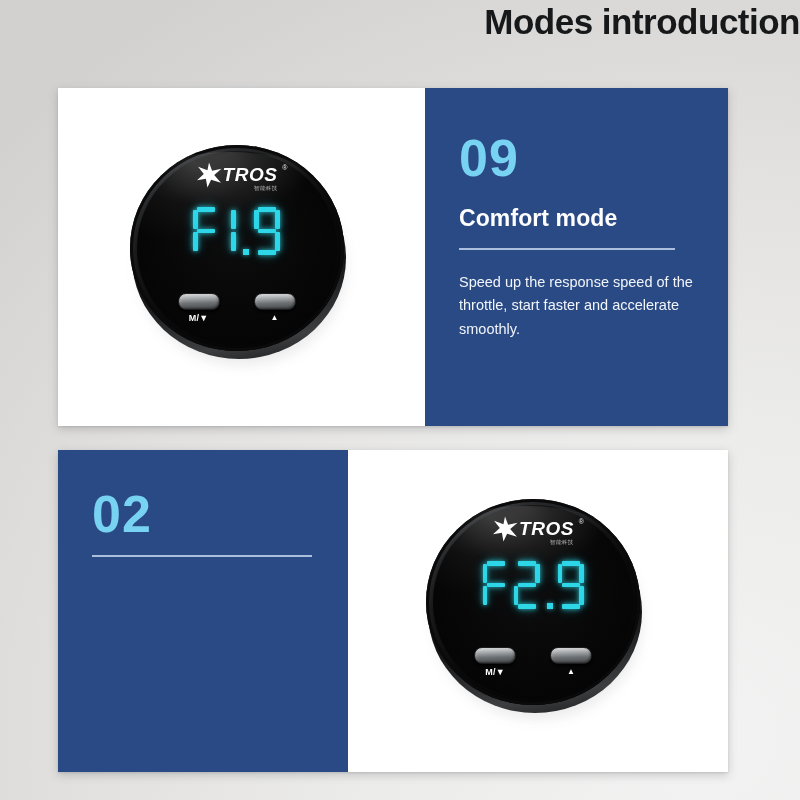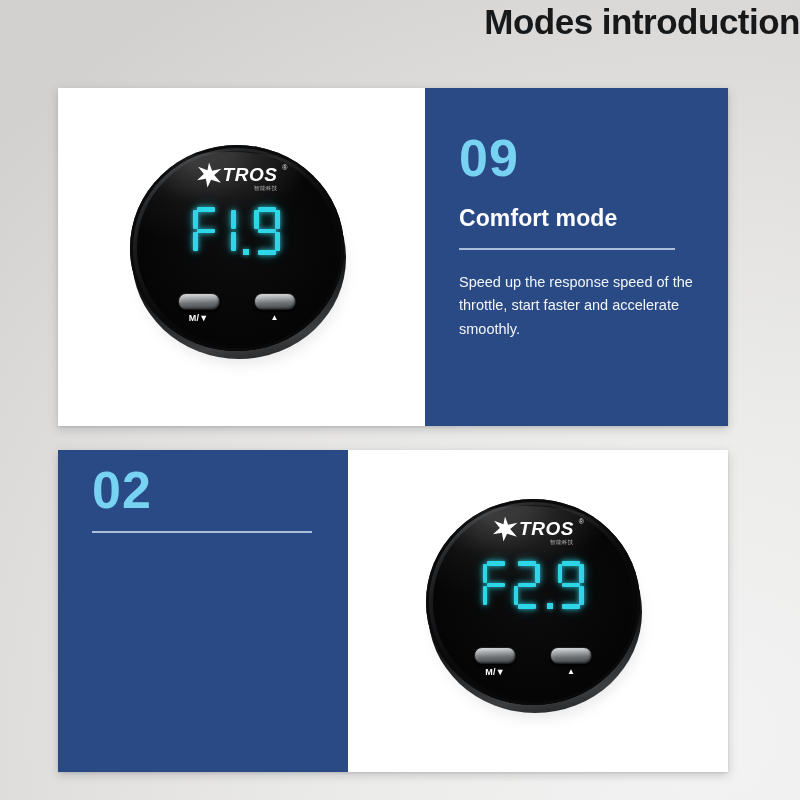--- a/index.html
+++ b/index.html
@@ -49,21 +49,21 @@
   .card-1 { left: 58px; top: 88px;  width: 670px; height: 338px; }
   .card-2 { left: 58px; top: 450px; width: 670px; height: 322px; }
 
   .panel-blue {
     background: #2a4a85;
     color: #ffffff;
     padding: 46px 30px 0 34px;
     flex: 0 0 auto;
   }
   .card-1 .panel-blue { width: 303px; order: 2; }
-  .card-2 .panel-blue { width: 290px; order: 1; padding-top: 16px; }
+  .card-2 .panel-blue { width: 290px; order: 1; padding-top: 40px; }
 
   .panel-white {
     background: #ffffff;
     flex: 1 1 auto;
     position: relative;
   }
   .card-1 .panel-white { order: 1; }
   .card-2 .panel-white { order: 2; }
 
   .mode-number {

